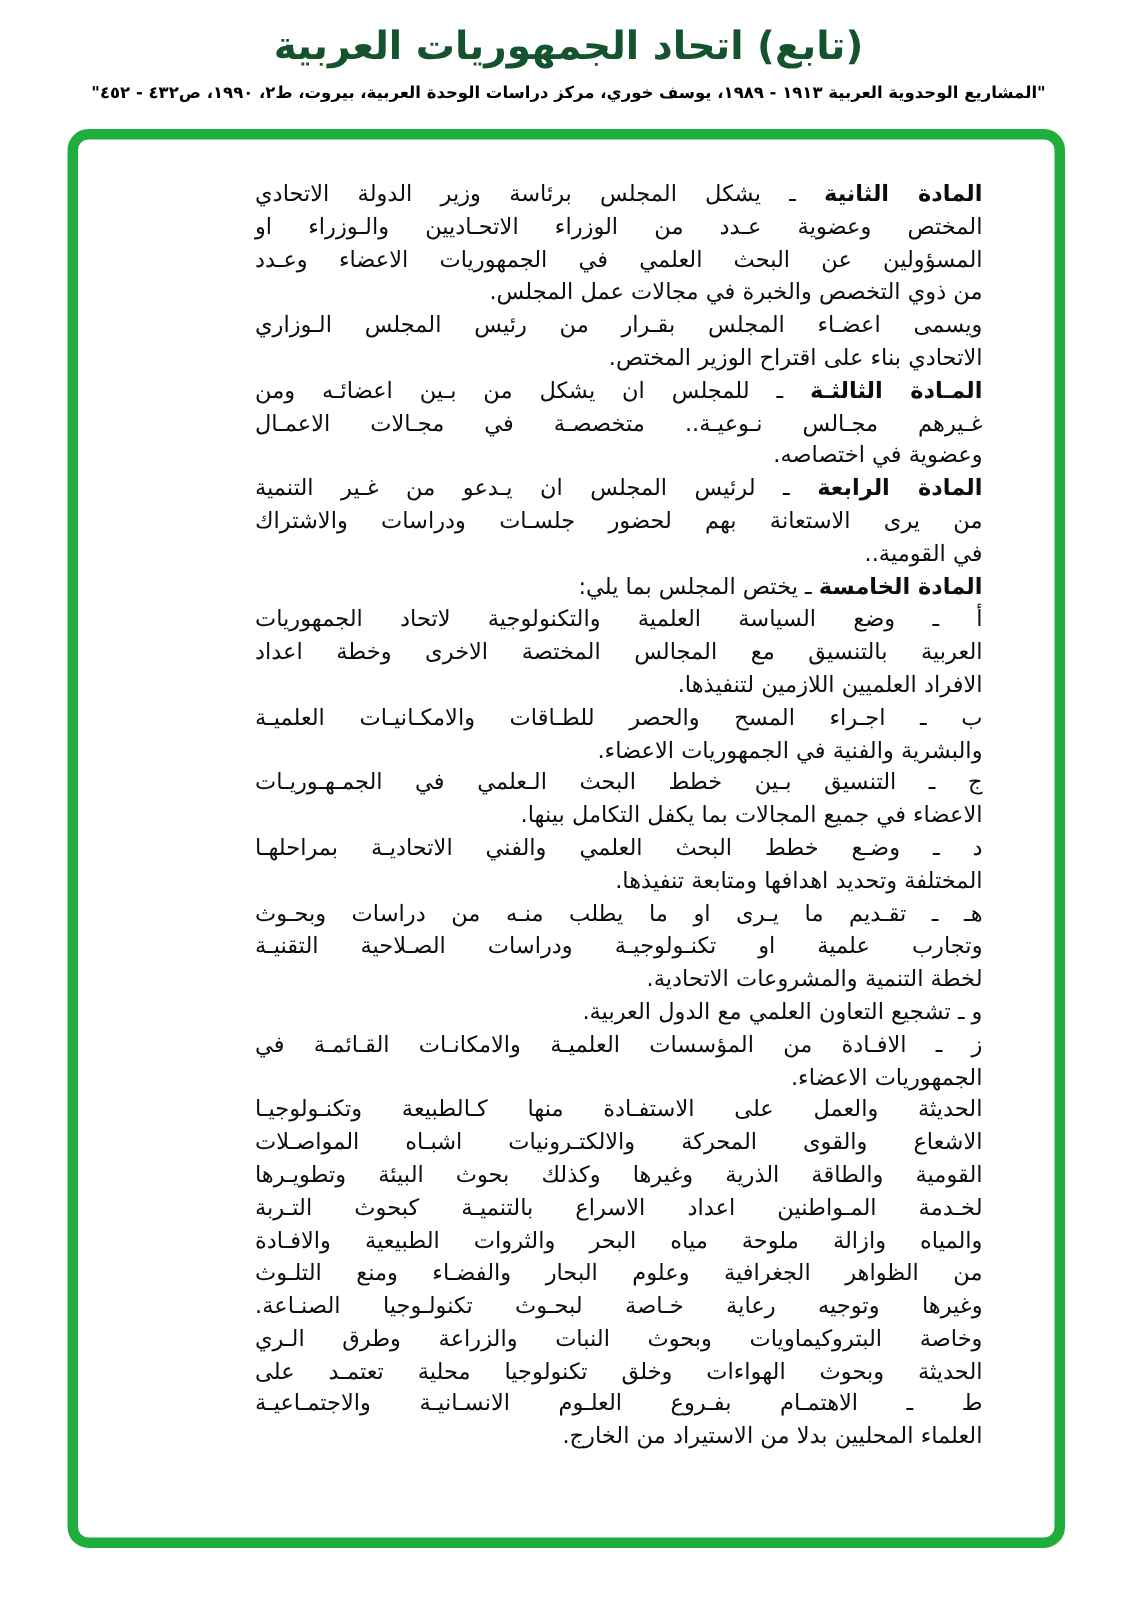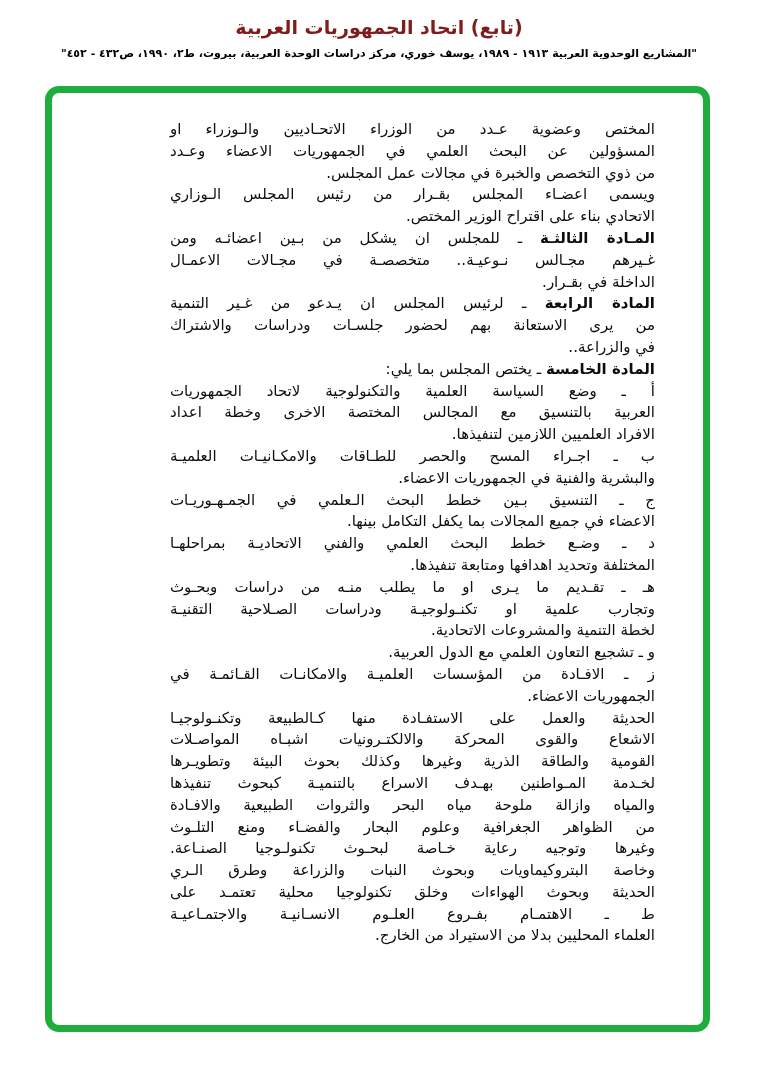--- a/index.html
+++ b/index.html
@@ -9,25 +9,25 @@
     width: 758px;
     height: 1078px;
     background: #ffffff;
     overflow: hidden;
     font-family: "DejaVu Sans", sans-serif;
     color: #0d0d0d;
   }
   .header { position: absolute; top: 0; left: 0; width: 758px; text-align: center; }
   .title {
     margin-top: 16px;
-    font-size: 19px;
+    font-size: 26px;
     font-weight: bold;
     direction: rtl;
     letter-spacing: 0px;
-    color: #7f1d1d;
+    color: #14532d;
   }
   .citation {
     margin-top: 9px;
     font-size: 11px;
     font-weight: bold;
     direction: rtl;
     white-space: nowrap;
     color: #000000;
   }
   .green-box {
@@ -81,51 +81,52 @@
 <body>
 
 <div class="page">
   <div class="header">
     <div class="title">(تابع) اتحاد الجمهوريات العربية</div>
     <div class="citation">"المشاريع الوحدوية العربية ١٩١٣ - ١٩٨٩، يوسف خوري، مركز دراسات الوحدة العربية، بيروت، ط٢، ١٩٩٠، ص٤٣٢ - ٤٥٢"</div>
   </div>
 
   <div class="green-box">
     <div class="text-col" id="lines-container">
+        <div class="line full"><b>المادة الثانية</b><span> ـ يشكل المجلس برئاسة وزير الدولة الاتحادي</span></div>
         <div class="line full"><span>المختص وعضوية عـدد من الوزراء الاتحـاديين والـوزراء او</span></div>
         <div class="line full"><span>المسؤولين عن البحث العلمي في الجمهوريات الاعضاء وعـدد</span></div>
         <div class="line short"><span>من ذوي التخصص والخبرة في مجالات عمل المجلس.</span></div>
         <div class="line full"><span>ويسمى اعضـاء المجلس بقـرار من رئيس المجلس الـوزاري</span></div>
         <div class="line short"><span>الاتحادي بناء على اقتراح الوزير المختص.</span></div>
         <div class="line full"><b>المـادة الثالثـة</b><span> ـ للمجلس ان يشكل من بـين اعضائـه ومن</span></div>
         <div class="line full"><span>غـيرهم مجـالس نـوعيـة.. متخصصـة في مجـالات الاعمـال</span></div>
-        <div class="line short"><span>الداخلة في بقـرار.</span></div>
+        <div class="line short"><span>وعضوية في اختصاصه.</span></div>
         <div class="line full"><b>المادة الرابعة</b><span> ـ لرئيس المجلس ان يـدعو من غـير التنمية</span></div>
         <div class="line full"><span>من يرى الاستعانة بهم لحضور جلسـات ودراسات والاشتراك</span></div>
-        <div class="line short"><span>في والزراعة..</span></div>
+        <div class="line short"><span>في القومية..</span></div>
         <div class="line short"><b>المادة الخامسة</b><span> ـ يختص المجلس بما يلي:</span></div>
         <div class="line full"><span>أ ـ وضع السياسة العلمية والتكنولوجية لاتحاد الجمهوريات</span></div>
         <div class="line full"><span>العربية بالتنسيق مع المجالس المختصة الاخرى وخطة اعداد</span></div>
         <div class="line short"><span>الافراد العلميين اللازمين لتنفيذها.</span></div>
         <div class="line full"><span>ب ـ اجـراء المسح والحصر للطـاقات والامكـانيـات العلميـة</span></div>
         <div class="line short"><span>والبشرية والفنية في الجمهوريات الاعضاء.</span></div>
         <div class="line full"><span>ج ـ التنسيق بـين خطط البحث الـعلمي في الجمـهـوريـات</span></div>
         <div class="line short"><span>الاعضاء في جميع المجالات بما يكفل التكامل بينها.</span></div>
         <div class="line full"><span>د ـ وضـع خطط البحث العلمي والفني الاتحاديـة بمراحلهـا</span></div>
         <div class="line short"><span>المختلفة وتحديد اهدافها ومتابعة تنفيذها.</span></div>
         <div class="line full"><span>هـ ـ تقـديم ما يـرى او ما يطلب منـه من دراسات وبحـوث</span></div>
         <div class="line full"><span>وتجارب علمية او تكنـولوجيـة ودراسات الصـلاحية التقنيـة</span></div>
         <div class="line short"><span>لخطة التنمية والمشروعات الاتحادية.</span></div>
         <div class="line short"><span>و ـ تشجيع التعاون العلمي مع الدول العربية.</span></div>
         <div class="line full"><span>ز ـ الافـادة من المؤسسات العلميـة والامكانـات القـائمـة في</span></div>
         <div class="line short"><span>الجمهوريات الاعضاء.</span></div>
         <div class="line full"><span>الحديثة والعمل على الاستفـادة منها كـالطبيعة وتكنـولوجيـا</span></div>
         <div class="line full"><span>الاشعاع والقوى المحركة والالكتـرونيات اشبـاه المواصـلات</span></div>
         <div class="line full"><span>القومية والطاقة الذرية وغيرها وكذلك بحوث البيئة وتطويـرها</span></div>
-        <div class="line full"><span>لخـدمة المـواطنين بهـدف الاسراع بالتنميـة كبحوث تنفيذها</span></div>
+        <div class="line full"><span>لخـدمة المـواطنين اعداد الاسراع بالتنميـة كبحوث التـربة</span></div>
         <div class="line full"><span>والمياه وازالة ملوحة مياه البحر والثروات الطبيعية والافـادة</span></div>
         <div class="line full"><span>من الظواهر الجغرافية وعلوم البحار والفضـاء ومنع التلـوث</span></div>
         <div class="line full"><span>وغيرها وتوجيه رعاية خـاصة لبحـوث تكنولـوجيا الصنـاعة.</span></div>
         <div class="line full"><span>وخاصة البتروكيماويات وبحوث النبات والزراعة وطرق الـري</span></div>
         <div class="line full"><span>الحديثة وبحوث الهواءات وخلق تكنولوجيا محلية تعتمـد على</span></div>
         <div class="line full"><span>ط ـ الاهتمـام بفـروع العلـوم الانسـانيـة والاجتمـاعيـة</span></div>
         <div class="line short"><span>العلماء المحليين بدلا من الاستيراد من الخارج.</span></div>
       </div>
   </div>
 

